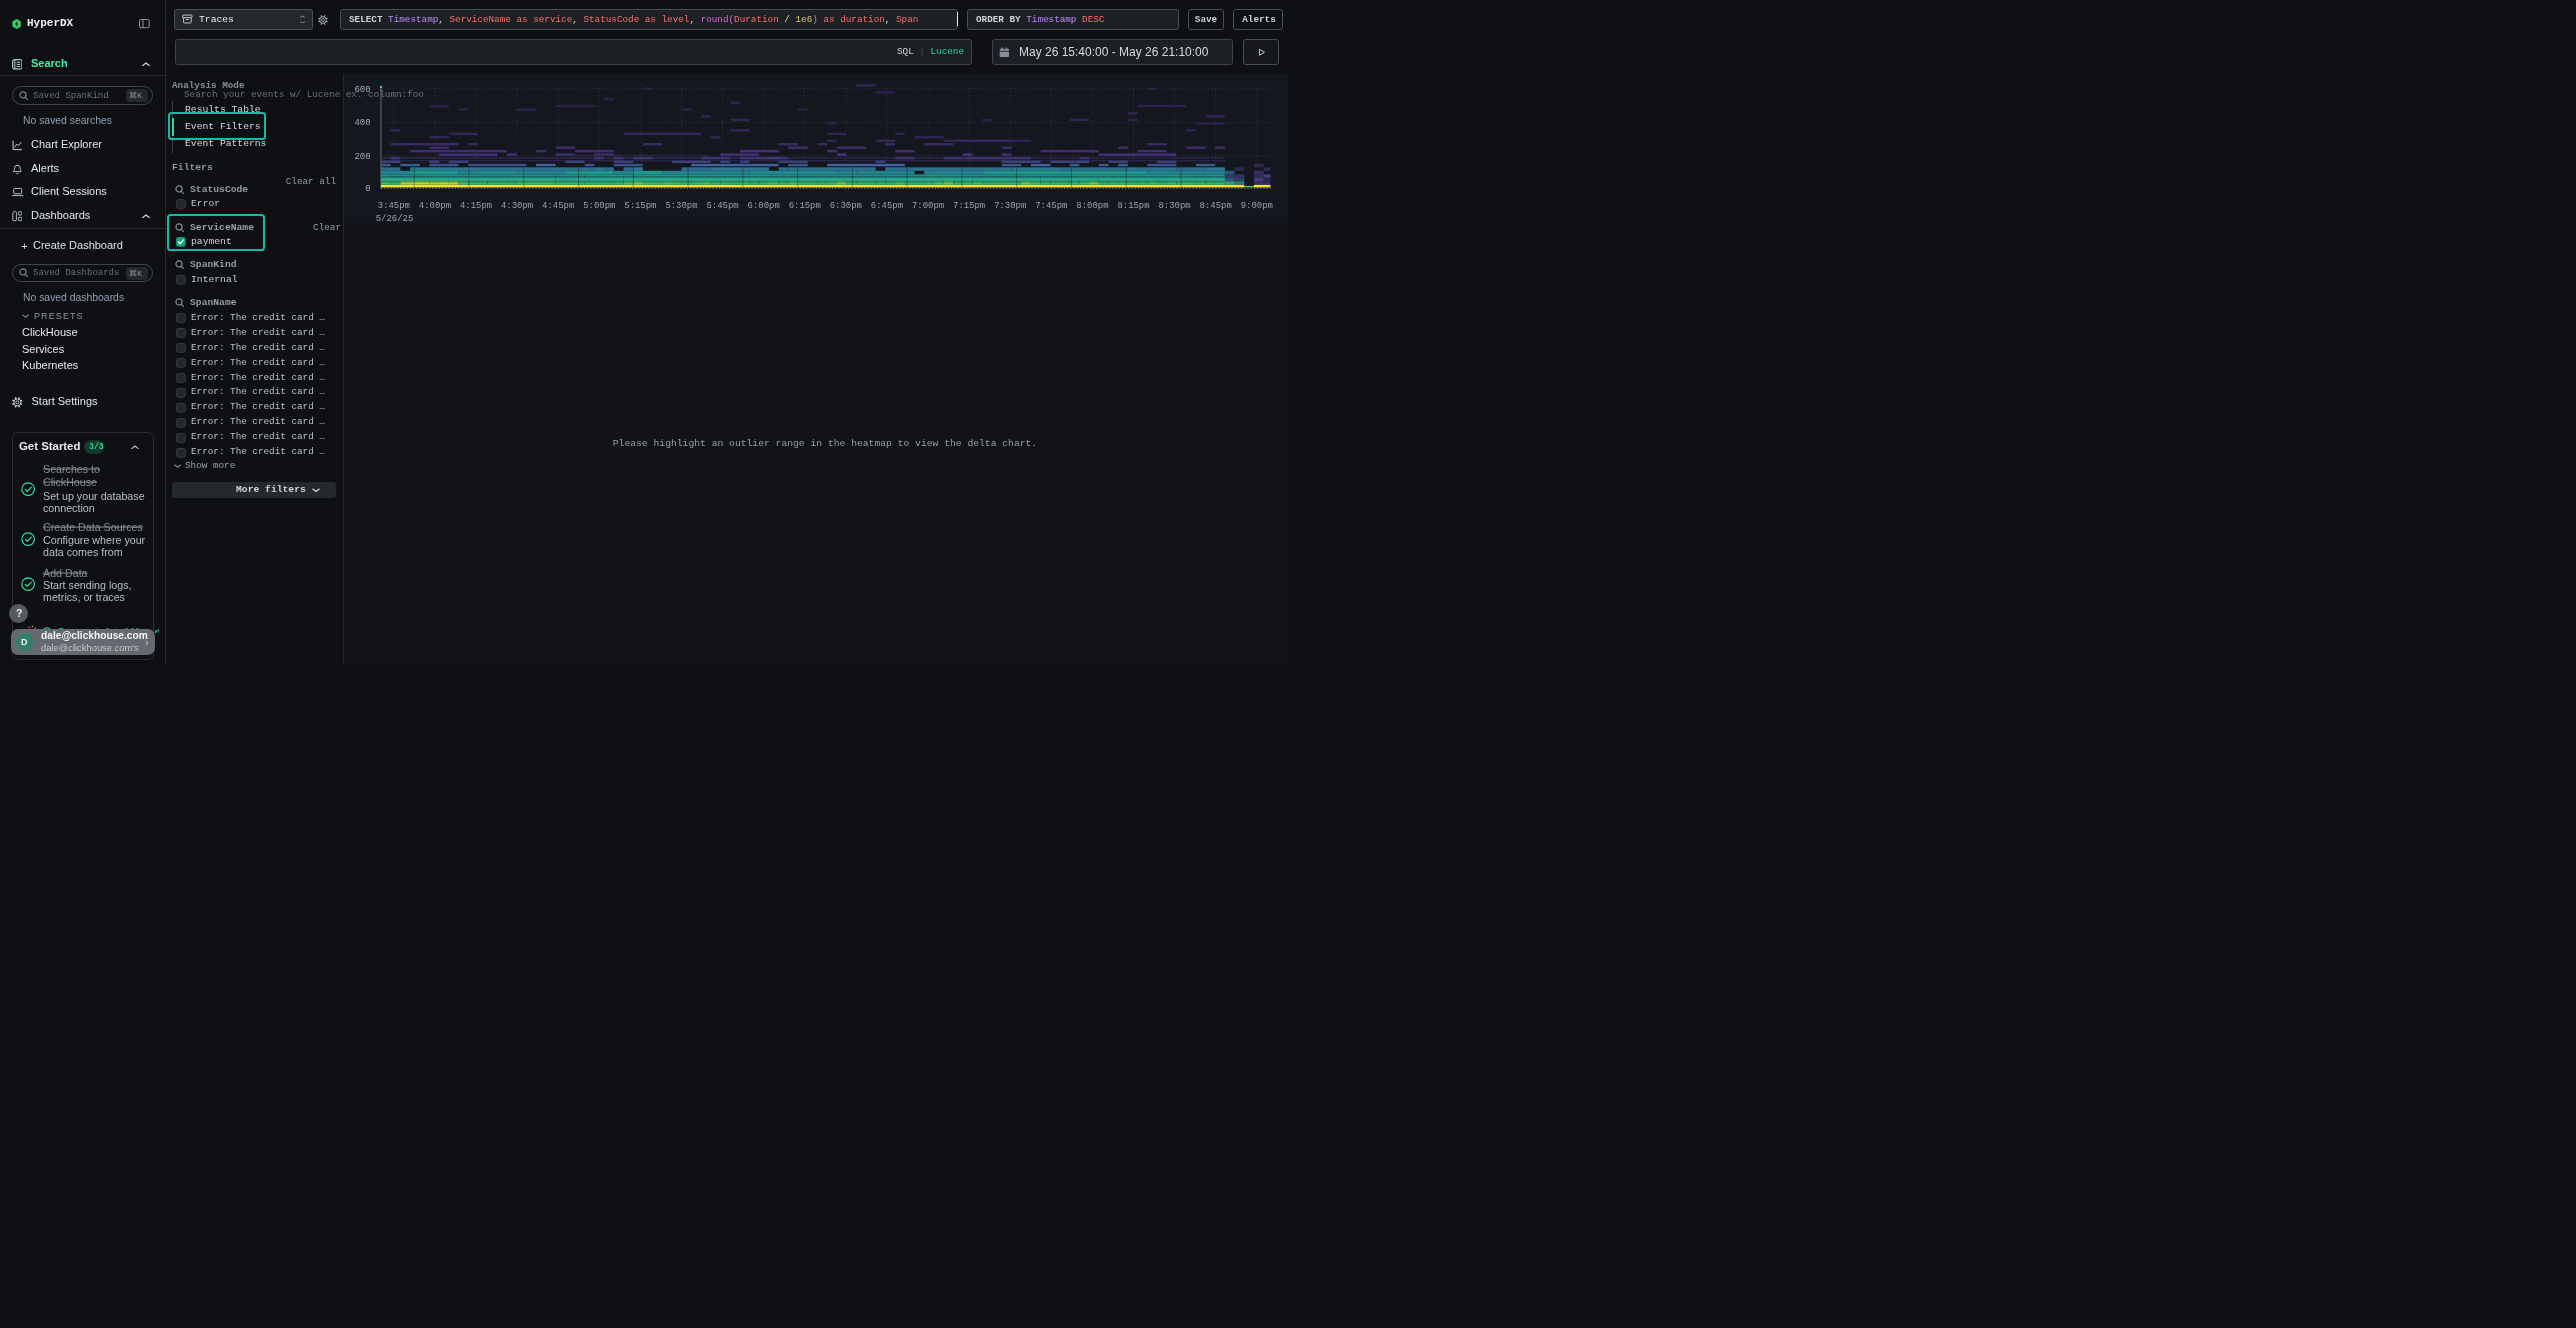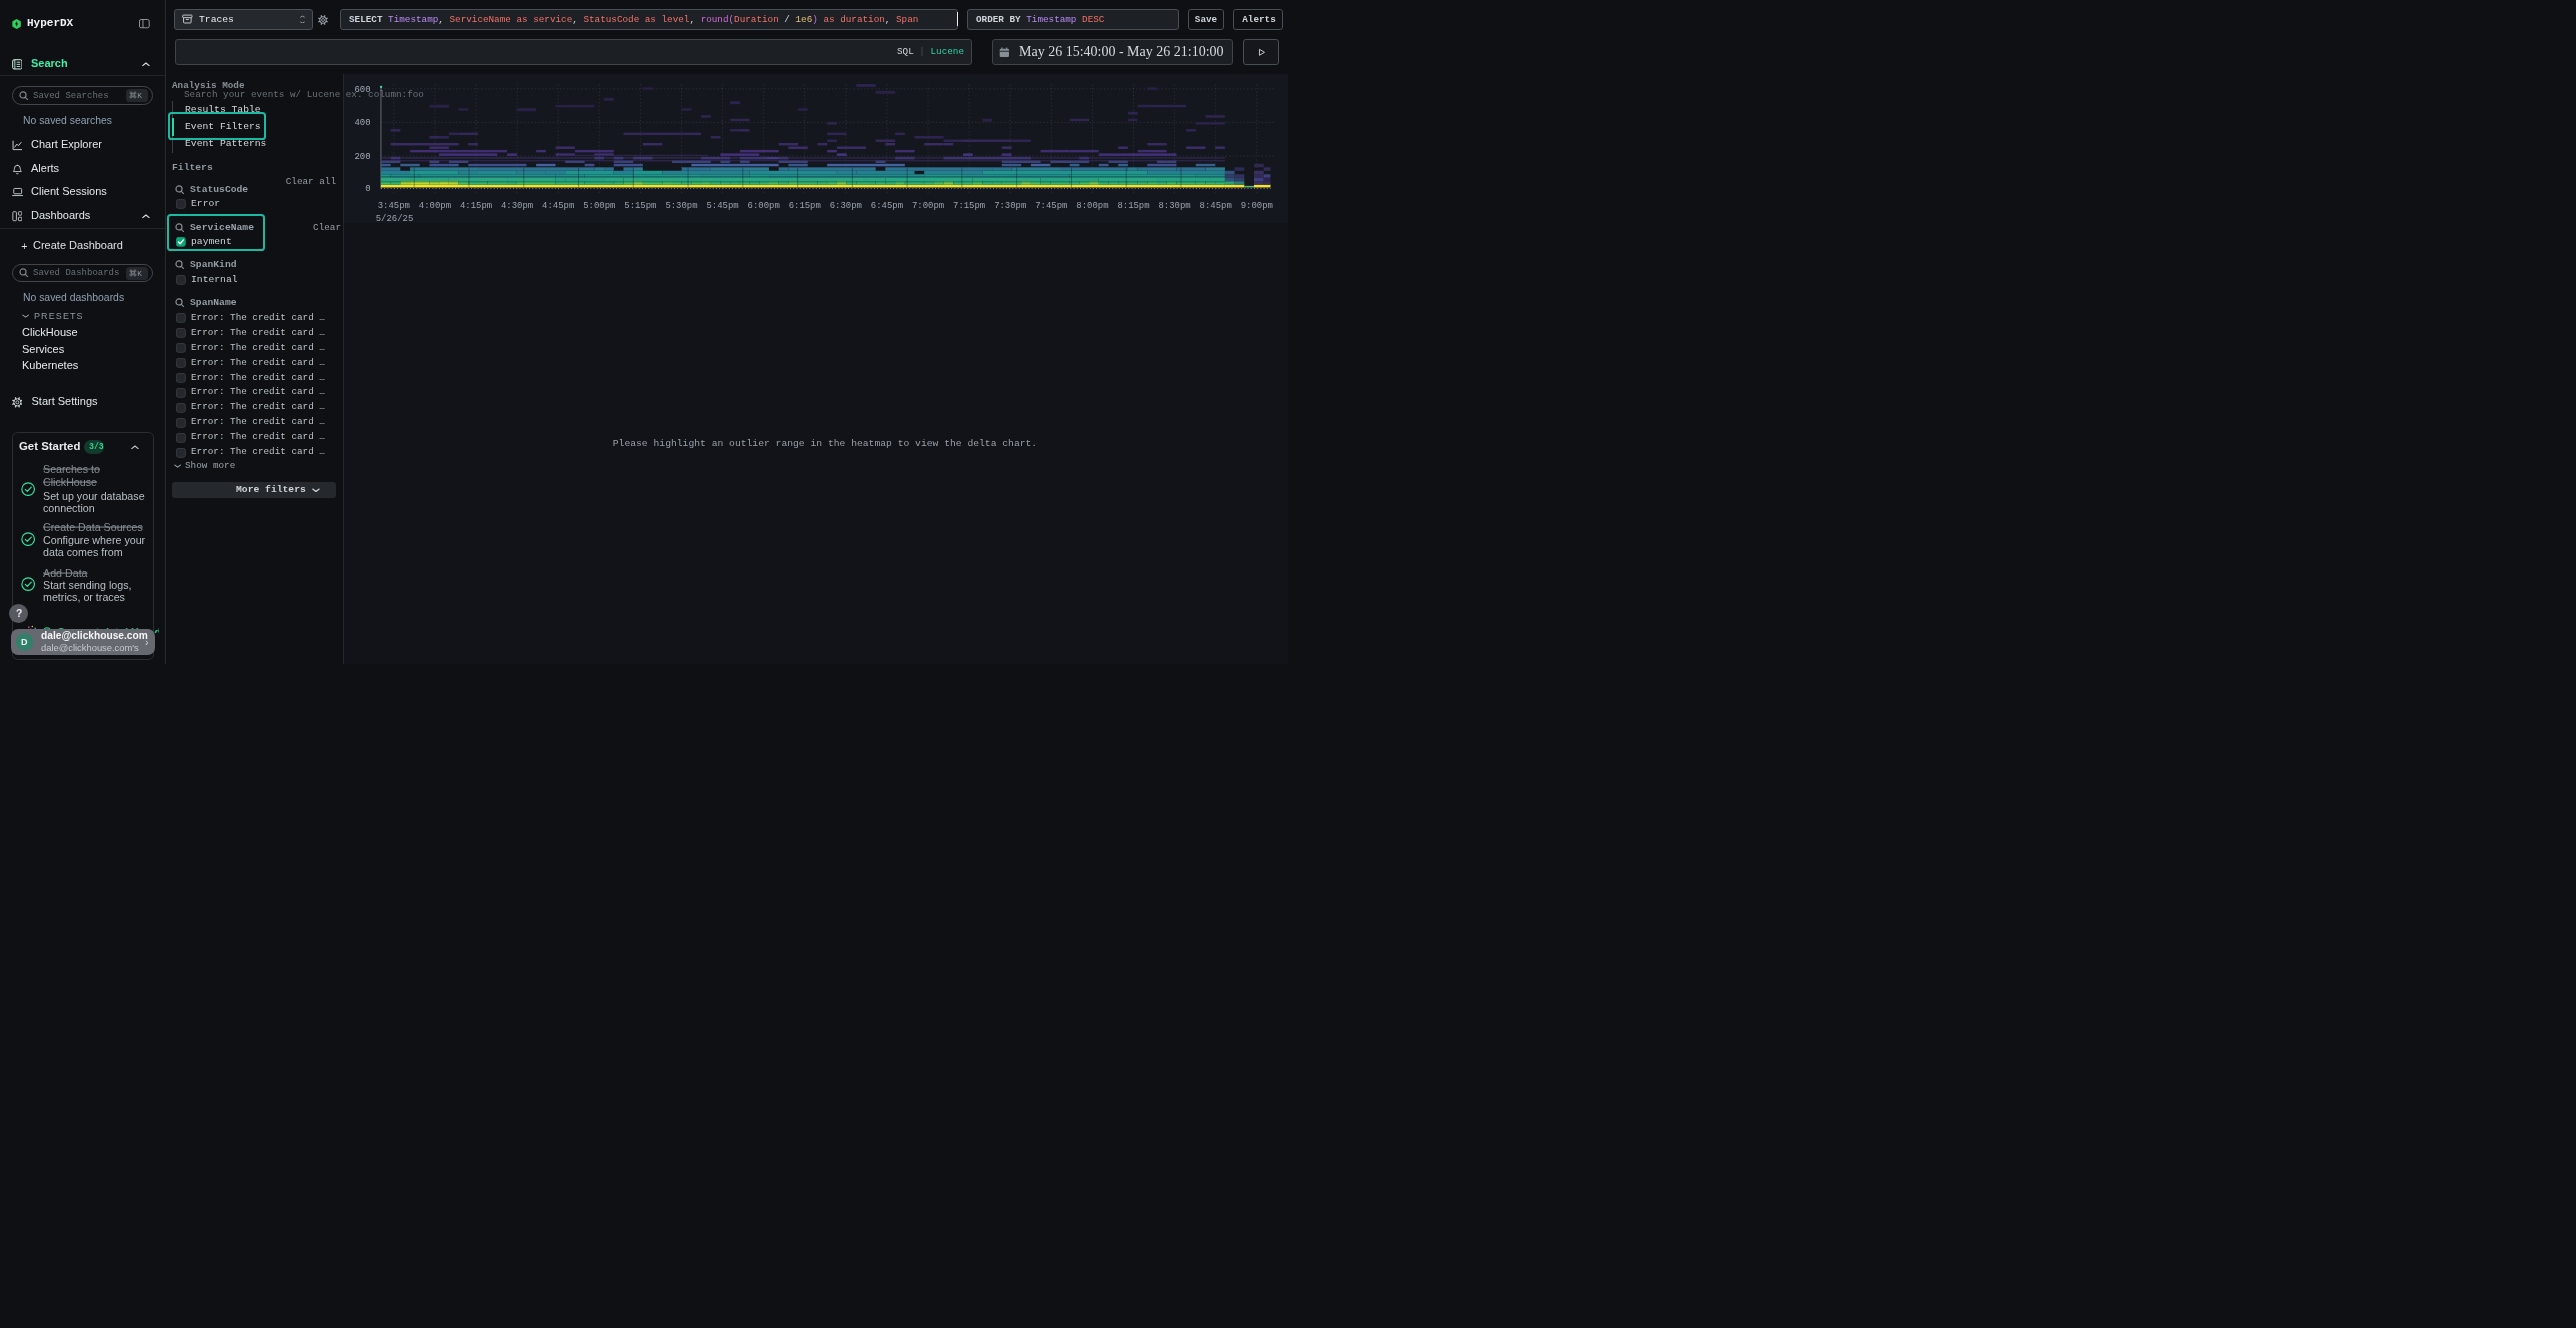--- a/index.html
+++ b/index.html
@@ -30,21 +30,21 @@
 <div class="t" style="left:31px;top:64px;font-size:11px;color:#3deea8;font-weight:700;font-family:'Liberation Sans',sans-serif;">Search</div>
 <svg class="abs" style="left:142px;top:62px;" width="7.9" height="4.3" viewBox="0 0 11 6.050000000000001" fill="none">
     <polyline points="1,5.050000000000001 5.5,1.5 10,5.050000000000001" stroke="#dee2e6" stroke-width="1.6" stroke-linecap="round" stroke-linejoin="round"></polyline>
   </svg>
 <div class="abs" style="left:0px;top:75px;width:165px;height:0.7px;background:#212428"></div>
 <div class="abs" style="left:11.8px;top:86px;width:141px;height:18.6px;border:0.7px solid #42464c;border-radius:9.3px"></div>
 <svg class="abs" style="left:19.3px;top:91px;" width="9.3" height="9.3" viewBox="0 0 13 13" fill="none">
     <circle cx="5.571428571428571" cy="5.571428571428571" r="4.271428571428571" stroke="#7d858d" stroke-width="1.6"></circle>
     <line x1="8.914285714285715" y1="8.914285714285715" x2="12.071428571428571" y2="12.071428571428571" stroke="#7d858d" stroke-width="1.6" stroke-linecap="round" stroke-linejoin="round"></line>
   </svg>
-<div class="t" style="left:33px;top:96px;font-size:9px;color:#697077;font-weight:400;font-family:'Liberation Mono',monospace;">Saved Searches</div>
+<div class="t" style="left:33px;top:96px;font-size:9px;color:#697077;font-weight:400;font-family:'Liberation Mono',monospace;">Saved SpanKind</div>
 <div class="abs" style="left:126px;top:89px;width:21.5px;height:13px;background:#24272c;border-radius:3.6px"></div>
 <svg class="abs" style="left:129px;top:91px;" width="14.3" height="8.6" viewBox="0 0 20 12" fill="none">
     <rect x="3.9" y="3.9" width="3.2" height="3.2" stroke="#8b929a" stroke-width="1"></rect>
     <circle cx="2.8" cy="2.8" r="1.55" stroke="#8b929a" stroke-width="1"></circle>
     <circle cx="8.2" cy="2.8" r="1.55" stroke="#8b929a" stroke-width="1"></circle>
     <circle cx="2.8" cy="8.2" r="1.55" stroke="#8b929a" stroke-width="1"></circle>
     <circle cx="8.2" cy="8.2" r="1.55" stroke="#8b929a" stroke-width="1"></circle>
     <text x="11.5" y="9.5" font-family="'Liberation Mono',monospace" font-size="11" fill="#8b929a">K</text>
   </svg>
 <div class="t" style="left:23px;top:121px;font-size:10.4px;color:#8fa0b1;font-weight:400;font-family:'Liberation Sans',sans-serif;">No saved searches</div>
@@ -198,21 +198,21 @@
 <div class="bx" style="left:175px;top:39px;width:797px;height:26px;border-color:#3f444a;background:#1c1f24"></div>
 <div class="t" style="left:184px;top:52px;font-size:9.3px;color:#6a7178;font-weight:400;font-family:'Liberation Mono',monospace;margin-top:43px;">Search your events w/ Lucene ex. column:foo</div>
 <div class="t" style="right:324px;top:52px;font-size:9.3px;font-family:'Liberation Mono',monospace"><span style="color:#ced4da">SQL</span><span style="color:#4a4f55"> | </span><span style="color:#2dd4a7">Lucene</span></div>
 <div class="bx" style="left:992px;top:39px;width:241px;height:26px;border-color:#3f444a;background:#1c1f24"></div>
 <svg class="abs" style="left:999px;top:47px;" width="10.7" height="10.7" viewBox="0 0 15 15" fill="none">
     <rect x="1" y="2.5" width="13" height="11.5" rx="1.5" fill="#868e96"></rect>
     <line x1="4.2" y1="0.8" x2="4.2" y2="3.5" stroke="#868e96" stroke-width="1.6"></line>
     <line x1="10.8" y1="0.8" x2="10.8" y2="3.5" stroke="#868e96" stroke-width="1.6"></line>
     <line x1="1" y1="6" x2="14" y2="6" stroke="#15171c" stroke-width="1.2"></line>
   </svg>
-<div class="t" style="left:1019px;top:52px;font-size:14px;color:#d5dade;font-weight:400;font-family:Liberation Serif, serif;">May 26 15:40:00 - May 26 21:10:00</div>
+<div class="t" style="left:1019px;top:52px;font-size:12px;color:#d5dade;font-weight:400;font-family:Liberation Sans, sans-serif;">May 26 15:40:00 - May 26 21:10:00</div>
 <div class="bx" style="left:1243px;top:39px;width:36px;height:26px;background:#15171c"></div>
 <svg class="abs" style="left:1258px;top:48px;" width="7.9" height="8.6" viewBox="0 0 11 12" fill="none">
     <path d="M2 1.8 L9 6 L2 10.2 Z" stroke="#ced4da" stroke-width="1.3" stroke-linejoin="round"></path>
   </svg>
 <div class="t" style="left:172px;top:86px;font-size:9.3px;color:#878f97;font-weight:700;font-family:'Liberation Mono',monospace;">Analysis Mode</div>
 <div class="abs" style="left:172px;top:101px;width:1.4px;height:52px;background:#3b3f45"></div>
 <div class="abs" style="left:172px;top:118px;width:1.8px;height:18px;background:#2bd9a8"></div>
 <div class="t" style="left:185px;top:110px;font-size:9.7px;color:#d3d8dd;font-weight:400;font-family:'Liberation Mono',monospace;">Results Table</div>
 <div class="t" style="left:185px;top:127px;font-size:9.7px;color:#d3d8dd;font-weight:400;font-family:'Liberation Mono',monospace;">Event Filters</div>
 <div class="t" style="left:185px;top:144px;font-size:9.7px;color:#d3d8dd;font-weight:400;font-family:'Liberation Mono',monospace;">Event Patterns</div>

